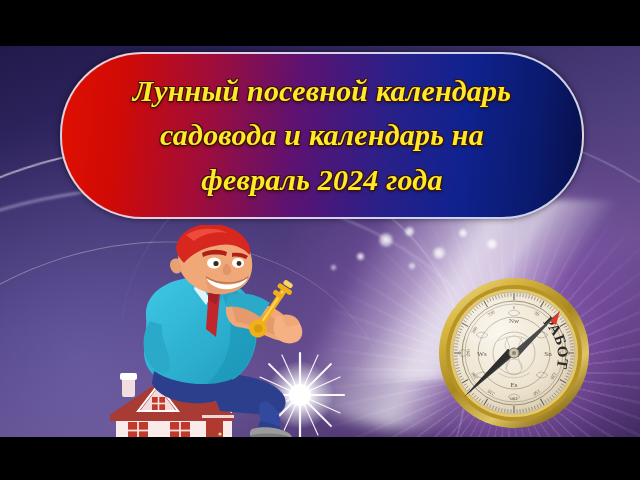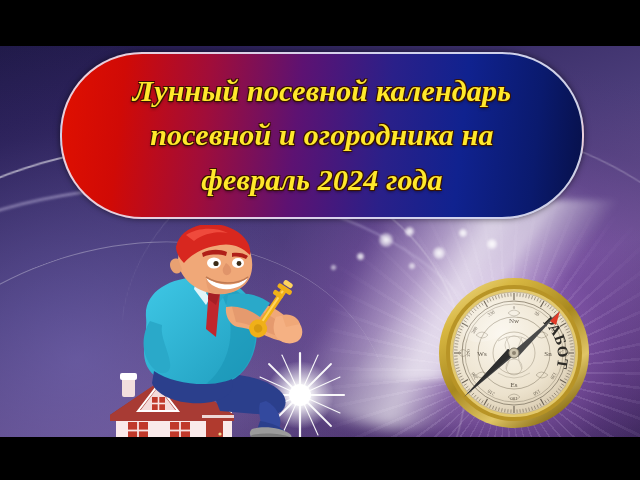--- a/index.html
+++ b/index.html
@@ -522,20 +522,20 @@
         <circle cx="76" cy="76" r="5" fill="#cfc6b0" stroke="#7d7564" stroke-width="1"></circle>
         <circle cx="76" cy="76" r="2" fill="#8d8370"></circle>
       </g>
 
       <ellipse cx="52" cy="44" rx="30" ry="18" fill="#ffffff" opacity="0.16" transform="rotate(-28 52 44)"></ellipse>
     </svg>
   </div>
 
   <div id="banner">
     <div class="title-line">Лунный посевной календарь</div>
-    <div class="title-line">посевной и огородника на</div>
+    <div class="title-line">садовода и календарь на</div>
     <div class="title-line">февраль 2024 года</div>
   </div>
 
   <div class="bar bar-top"></div>
   <div class="bar bar-bottom"></div>
 
 </div>
 
 </body></html>

